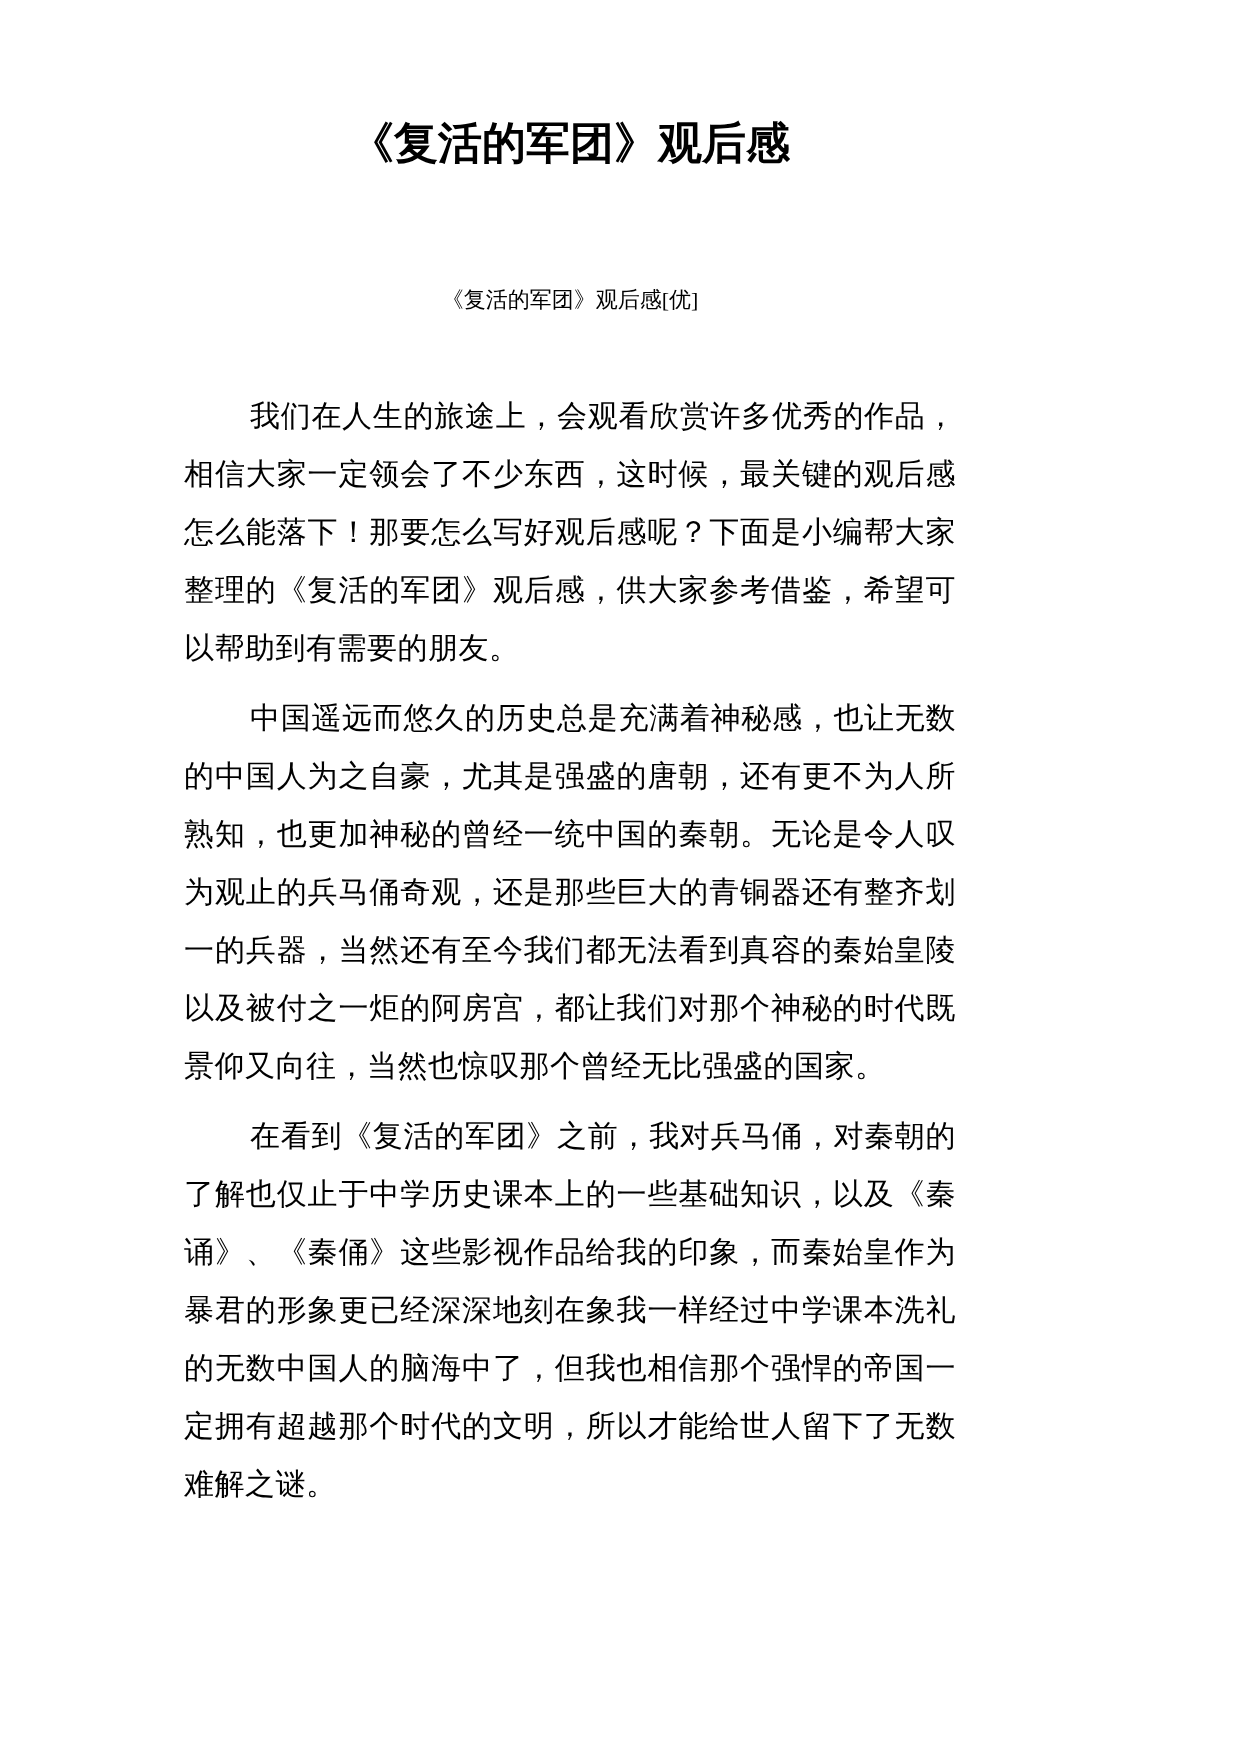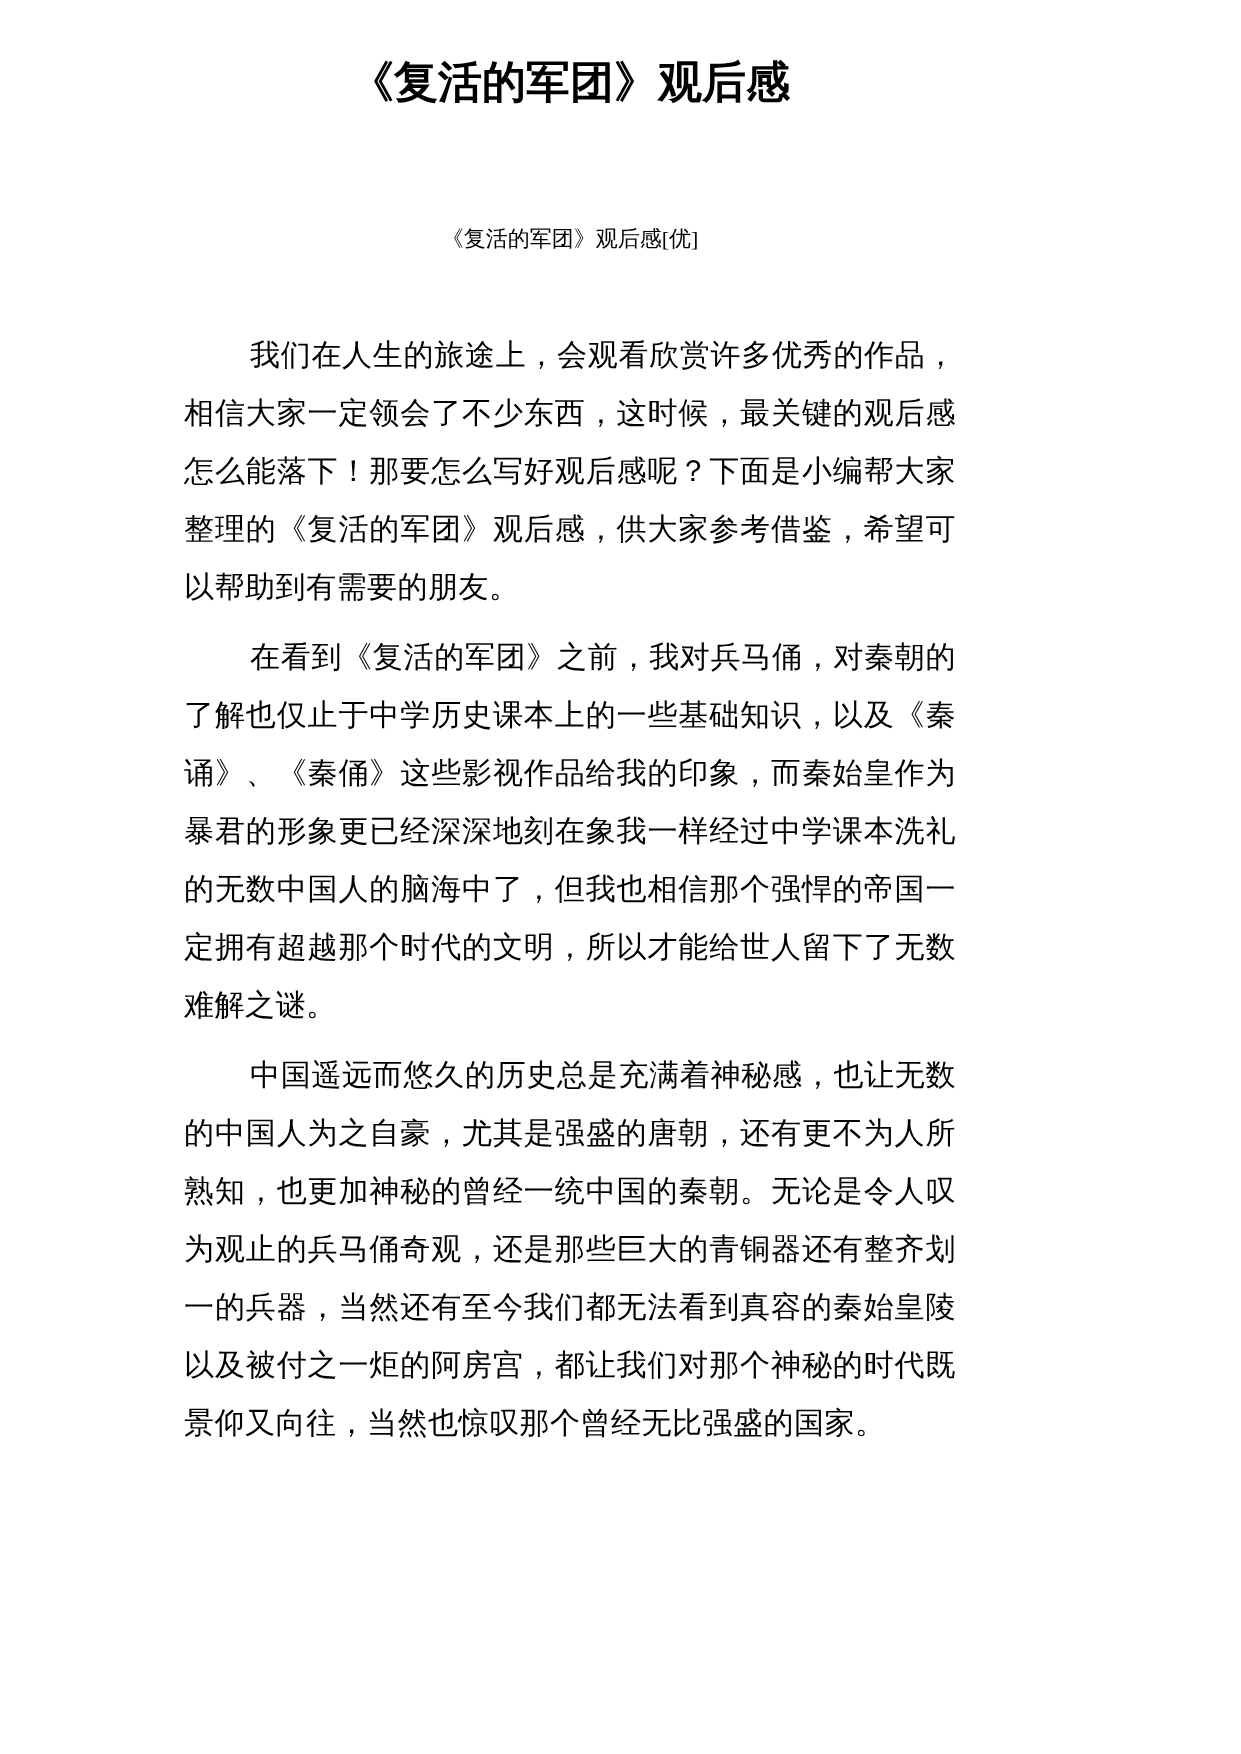--- a/index.html
+++ b/index.html
@@ -6,21 +6,21 @@
     margin: 0;
     padding: 0;
     background: #ffffff;
   }
   .page {
     position: relative;
     width: 1139px;
     height: 1754px;
     background: #ffffff;
     box-sizing: border-box;
-    padding: 52px 171px 0 172px;
+    padding: 113px 171px 0 172px;
     font-family: "Liberation Serif", "DejaVu Serif", serif;
     color: #000000;
     overflow: hidden;
   }
   .doc-title {
     margin: 0;
     font-size: 44px;
     line-height: 62px;
     font-weight: 700;
     text-align: center;
@@ -57,16 +57,16 @@
 <body>
 
 <div class="page">
   <h1 class="doc-title">《复活的军团》观后感</h1>
 
   <p class="doc-subtitle">《复活的军团》观后感[优]</p>
 
   <p class="body-para intro-para">我们在人生的旅途上，会观看欣赏许多优秀的作品，相信大家一定领会了不少东西，这时候，最关键的观后感怎么能落下！那要怎么写好观后感呢？下面是小编帮大家整理的《复活的军团》观后感，供大家参考借鉴，希望可以帮助到有需要的朋友。</p>
 
 
+  <p class="body-para">中国遥远而悠久的历史总是充满着神秘感，也让无数的中国人为之自豪，尤其是强盛的唐朝，还有更不为人所熟知，也更加神秘的曾经一统中国的秦朝。无论是令人叹为观止的兵马俑奇观，还是那些巨大的青铜器还有整齐划一的兵器，当然还有至今我们都无法看到真容的秦始皇陵以及被付之一炬的阿房宫，都让我们对那个神秘的时代既景仰又向往，当然也惊叹那个曾经无比强盛的国家。</p>
+
   <p class="body-para">在看到《复活的军团》之前，我对兵马俑，对秦朝的了解也仅止于中学历史课本上的一些基础知识，以及《秦诵》、《秦俑》这些影视作品给我的印象，而秦始皇作为暴君的形象更已经深深地刻在象我一样经过中学课本洗礼的无数中国人的脑海中了，但我也相信那个强悍的帝国一定拥有超越那个时代的文明，所以才能给世人留下了无数难解之谜。</p>
-
-  <p class="body-para">中国遥远而悠久的历史总是充满着神秘感，也让无数的中国人为之自豪，尤其是强盛的唐朝，还有更不为人所熟知，也更加神秘的曾经一统中国的秦朝。无论是令人叹为观止的兵马俑奇观，还是那些巨大的青铜器还有整齐划一的兵器，当然还有至今我们都无法看到真容的秦始皇陵以及被付之一炬的阿房宫，都让我们对那个神秘的时代既景仰又向往，当然也惊叹那个曾经无比强盛的国家。</p>
 </div>
 
 </body></html>

